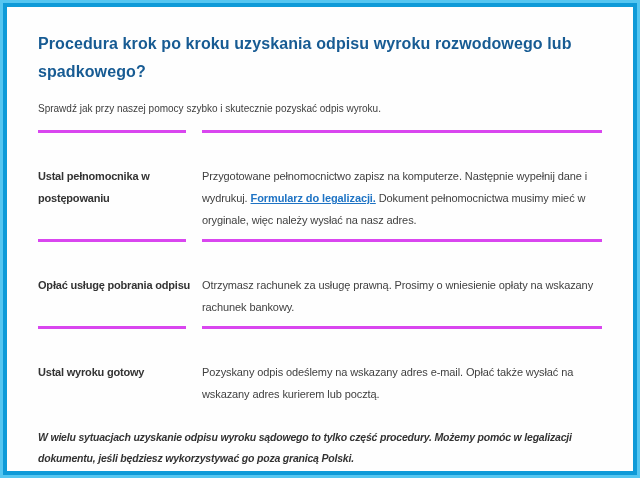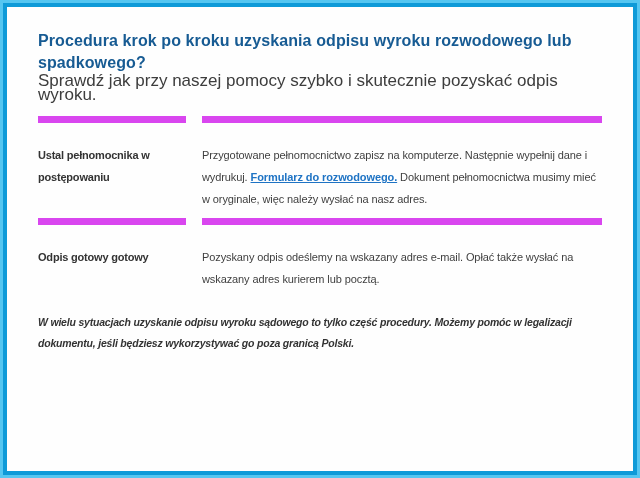--- a/index.html
+++ b/index.html
@@ -24,40 +24,40 @@
   .page {
     box-sizing: border-box;
     width: 100%; height: 100%;
     background: #fefefe;
     padding: 23px 31px 0 31px;
     overflow: hidden;
   }
   .page-title {
     margin: 0;
     font-size: 16px;
-    line-height: 22px;
+    line-height: 28px;
     font-weight: bold;
     color: #175b93;
     letter-spacing: 0.1px;
   }
   .page-subtitle {
-    margin: 0 0 0 0;
-    font-size: 17px;
+    margin: 16px 0 0 0;
+    font-size: 10px;
     line-height: 14px;
     color: #3d3d3d;
   }
   .steps-table { margin-top: 14px; }
   .step-row {
     display: grid;
     grid-template-columns: 148px 400px;
     column-gap: 16px;
   }
   .step-row .cell {
-    border-top: 7px solid #d946ef;
-    padding-top: 21px;
+    border-top: 3px solid #d946ef;
+    padding-top: 32px;
     padding-bottom: 8px;
   }
   .step-label {
     font-size: 11px;
     font-weight: bold;
     color: #333333;
     line-height: 22px;
     letter-spacing: -0.2px;
     white-space: pre;
   }
@@ -93,30 +93,34 @@
       <h1 class="page-title">Procedura krok po kroku uzyskania odpisu wyroku rozwodowego lub spadkowego?</h1>
 
       <p class="page-subtitle">Sprawdź jak przy naszej pomocy szybko i skutecznie pozyskać odpis wyroku.</p>
 
       <div class="steps-table">
 
         <div class="step-row">
           <div class="cell step-label">Ustal pełnomocnika w
 postępowaniu</div>
           <div class="cell step-description">
-            <span>Przygotowane pełnomocnictwo zapisz na komputerze. Następnie wypełnij dane i wydrukuj. </span><span class="form-link">Formularz do rozwodowego.</span><span> Dokument pełnomocnictwa musimy mieć w oryginale, więc należy wysłać na nasz adres.</span>
+            <span>Przygotowane pełnomocnictwo zapisz na komputerze. Następnie wypełnij dane i wydrukuj. </span><span class="form-link">Formularz do legalizacji.</span><span> Dokument pełnomocnictwa musimy mieć w oryginale, więc należy wysłać na nasz adres.</span>
           </div>
         </div>
 
         <div class="step-row">
         </div>
 
+        <div class="step-row">
+          <div class="cell step-label">Opłać usługę pobrania odpisu</div>
+          <div class="cell step-description">Otrzymasz rachunek za usługę prawną. Prosimy o wniesienie opłaty na wskazany rachunek bankowy.</div>
+        </div>
 
         <div class="step-row">
-          <div class="cell step-label">Odpis gotowy gotowy</div>
+          <div class="cell step-label">Ustal wyroku gotowy</div>
           <div class="cell step-description">Pozyskany odpis odeślemy na wskazany adres e-mail. Opłać także wysłać na wskazany adres kurierem lub pocztą.</div>
         </div>
 
       </div>
 
       <p class="footer-note">W wielu sytuacjach uzyskanie odpisu wyroku sądowego to tylko część procedury. Możemy pomóc w legalizacji dokumentu, jeśli będziesz wykorzystywać go poza granicą Polski.</p>
 
     </div>
   </div>
 </div>

